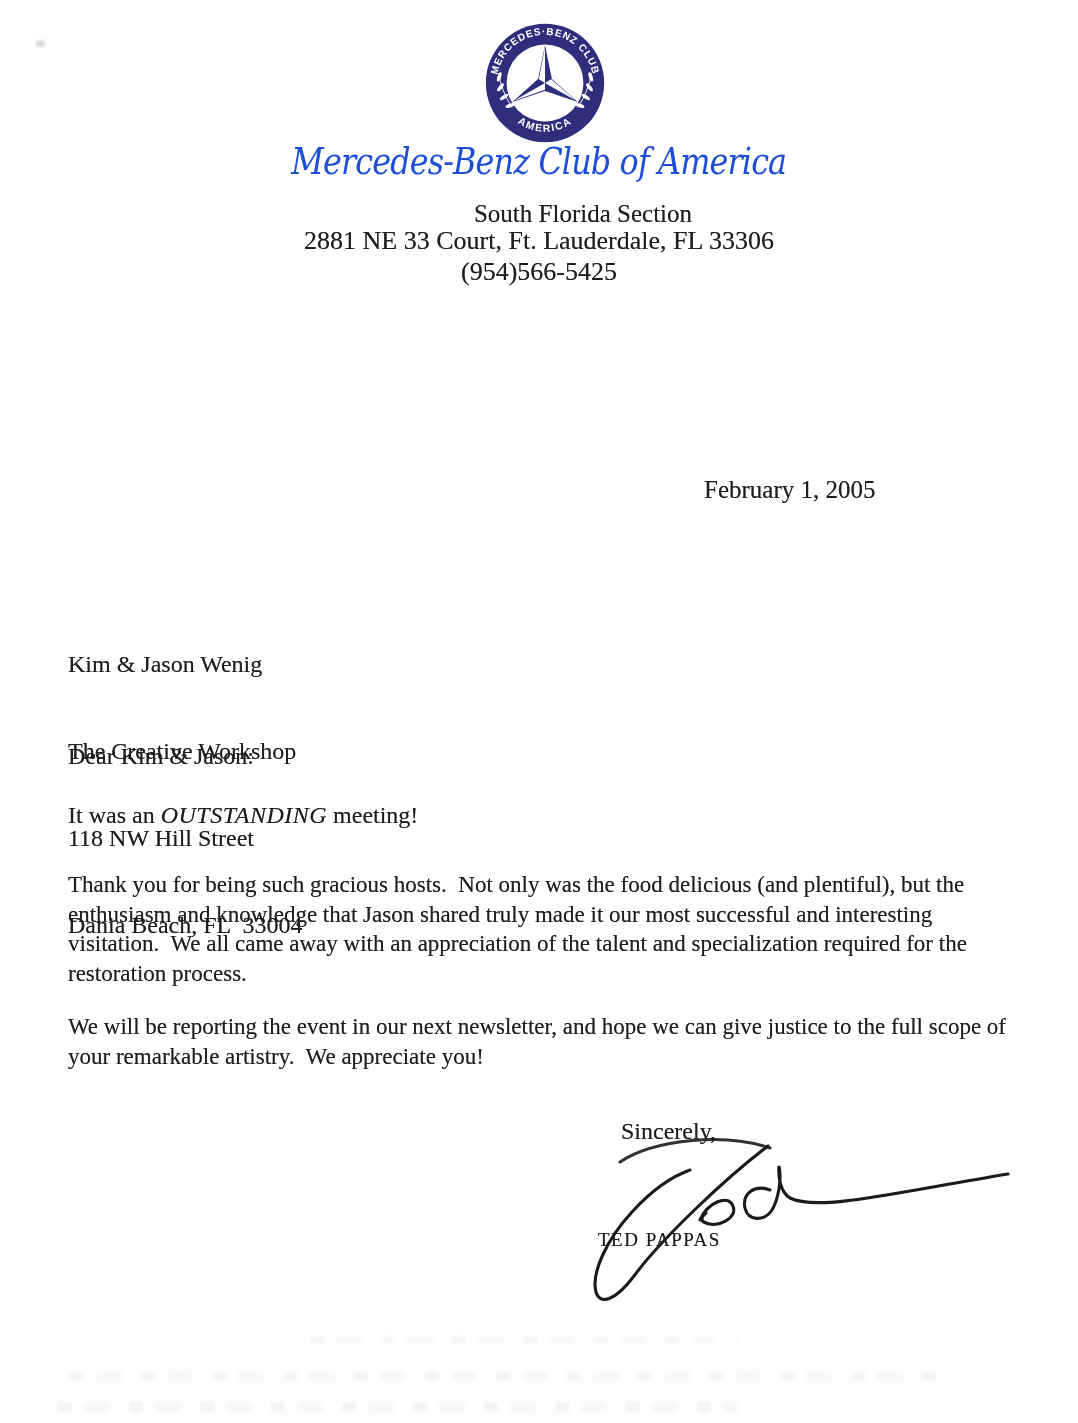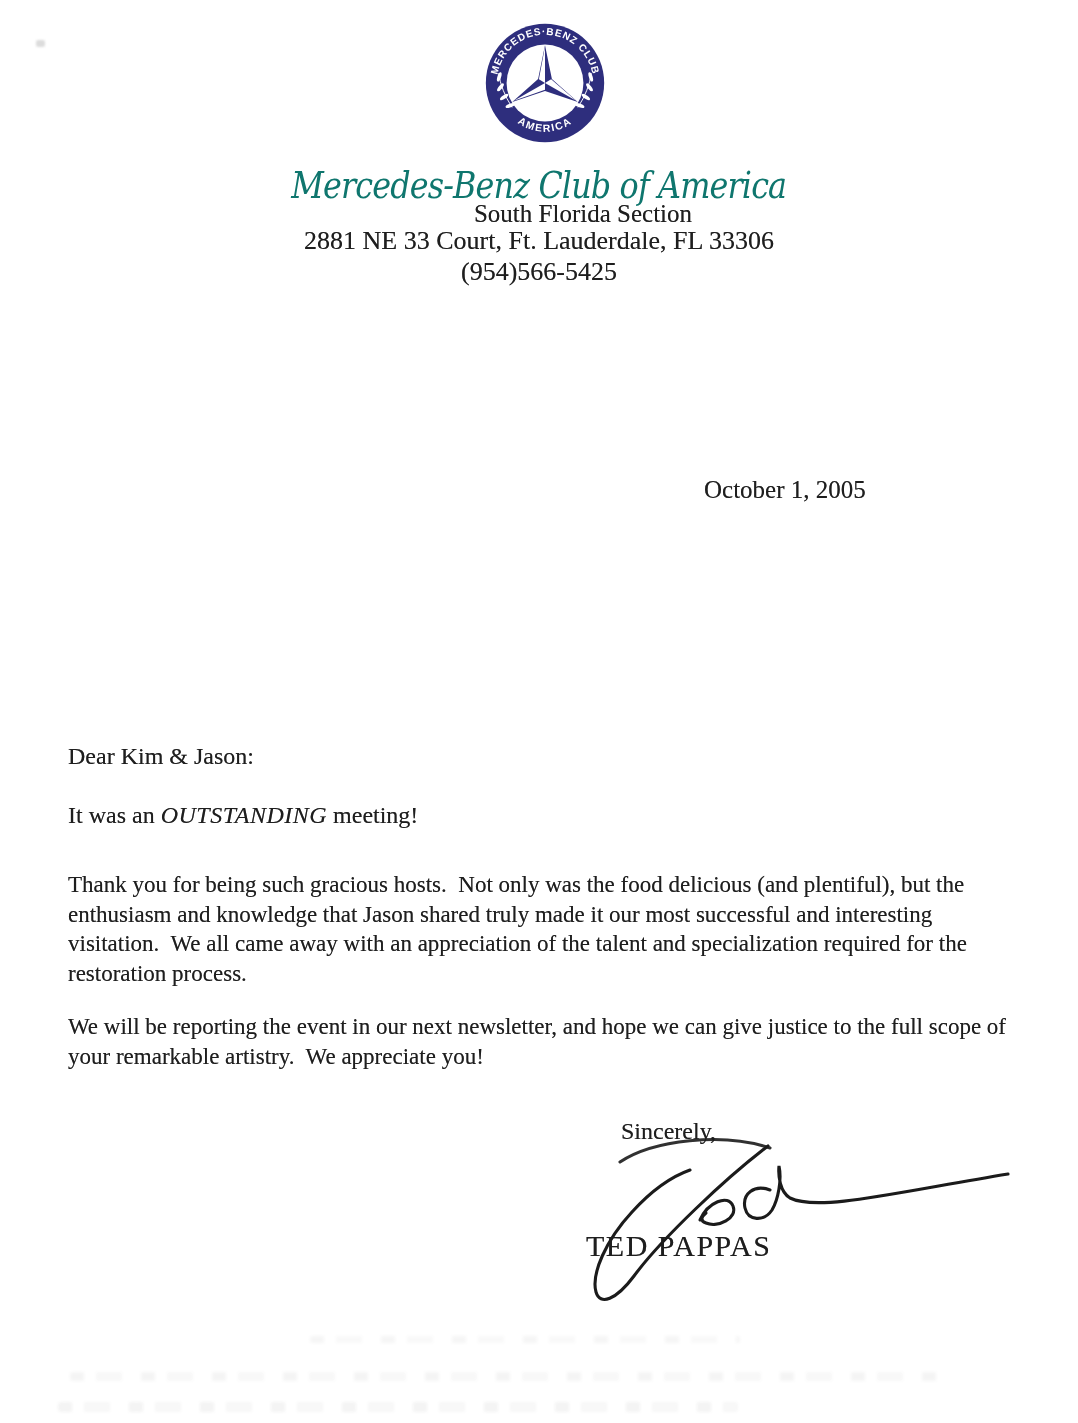--- a/index.html
+++ b/index.html
@@ -16,41 +16,40 @@
   .ink { text-shadow: 0 0 0.5px rgba(0,0,0,.5); }
   .centered { left:0; width:1078px; text-align:center; }
 
   
   .logo-wrap { left:482px; top:22px; width:126px; height:122px; }
   .org-script {
     top:140px;
     font-size:37px;
     font-style:italic;
     font-family:"DejaVu Serif", serif;
-    color:#0f766e;
+    color:#1d4ed8;
     letter-spacing:-1px;
-    margin-top:24px;
   }
   .org-script .inner { display:inline-block; transform:scaleX(.86); transform-origin:center; }
   .lh-section { top:200px; font-size:25px;margin-left:44px; }
   .lh-address { top:226px; font-size:26px; }
   .lh-phone   { top:257px; font-size:26px;font-family:Liberation Serif, serif; }
 
   
   .date-line { left:704px; top:476px; font-size:25px; }
   .recipient { left:68px; top:592px; font-size:24px; line-height:29px; white-space:pre-wrap; }
   .salutation { left:68px; top:743px; font-size:24px; white-space:pre-wrap; }
   .opening { left:68px; top:802px; font-size:24px; white-space:pre-wrap; }
   .opening .emph { font-weight:normal; font-style:italic; letter-spacing:.5px; }
   .para { left:68px; width:948px; font-size:23px; line-height:29.5px; white-space:pre-wrap; }
   .para1 { top:870px; }
   .para2 { top:1012px; }
   .closing { left:621px; top:1118px; font-size:24px; }
   .sig-wrap { left:558px; top:1128px; width:470px; height:180px; }
-  .signer { left:586px; top:1229px; font-size:30px; letter-spacing:1.5px; }
+  .signer { left:598px; top:1229px; font-size:19px; letter-spacing:1.5px; }
 
   
   .artifact-dot {
     left:36px; top:40px; width:9px; height:7px;
     background:rgba(60,60,60,.18); filter:blur(1.2px); border-radius:2px;
   }
   .smudge {
     filter:blur(1.6px);
     background:repeating-linear-gradient(90deg,
       rgba(70,70,70,.10) 0 14px, transparent 14px 26px,
@@ -108,22 +107,28 @@
     </svg>
   </div>
 
   <div class="abs centered org-script">
     <span class="inner">Mercedes-Benz Club of America</span>
   </div>
   <div class="abs centered lh-section ink">South Florida Section</div>
   <div class="abs centered lh-address ink">2881 NE 33 Court, Ft. Lauderdale, FL 33306</div>
   <div class="abs centered lh-phone ink">(954)566-5425</div>
 
-  <div class="abs date-line ink">October 1, 2005</div>
+  <div class="abs date-line ink">February 1, 2005</div>
 
+  <div class="abs recipient ink">
+    <div>Kim &amp; Jason Wenig</div>
+    <div>The Creative Workshop</div>
+    <div>118 NW Hill Street</div>
+    <div>Dania Beach, FL  33004</div>
+  </div>
 
   <div class="abs salutation ink">Dear Kim &amp; Jason:</div>
 
   <div class="abs opening ink"><span>It was an </span><span class="emph">OUTSTANDING</span><span> meeting!</span></div>
 
   <div class="abs para para1 ink">Thank you for being such gracious hosts.  Not only was the food delicious (and plentiful), but the enthusiasm and knowledge that Jason shared truly made it our most successful and interesting visitation.  We all came away with an appreciation of the talent and specialization required for the restoration process.</div>
   <div class="abs para para2 ink">We will be reporting the event in our next newsletter, and hope we can give justice to the full scope of your remarkable artistry.  We appreciate you!</div>
 
   <div class="abs closing ink">Sincerely,</div>
 

